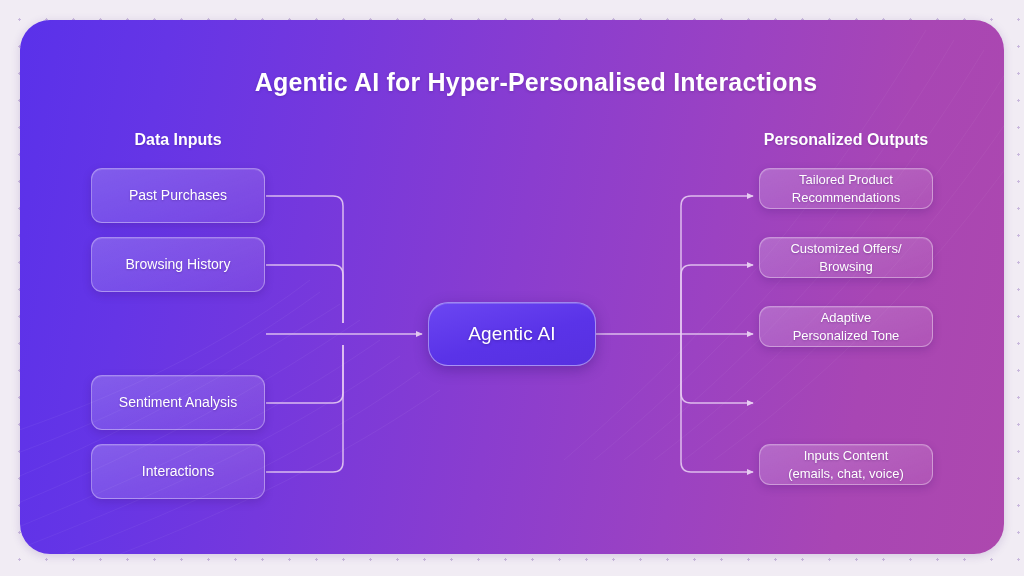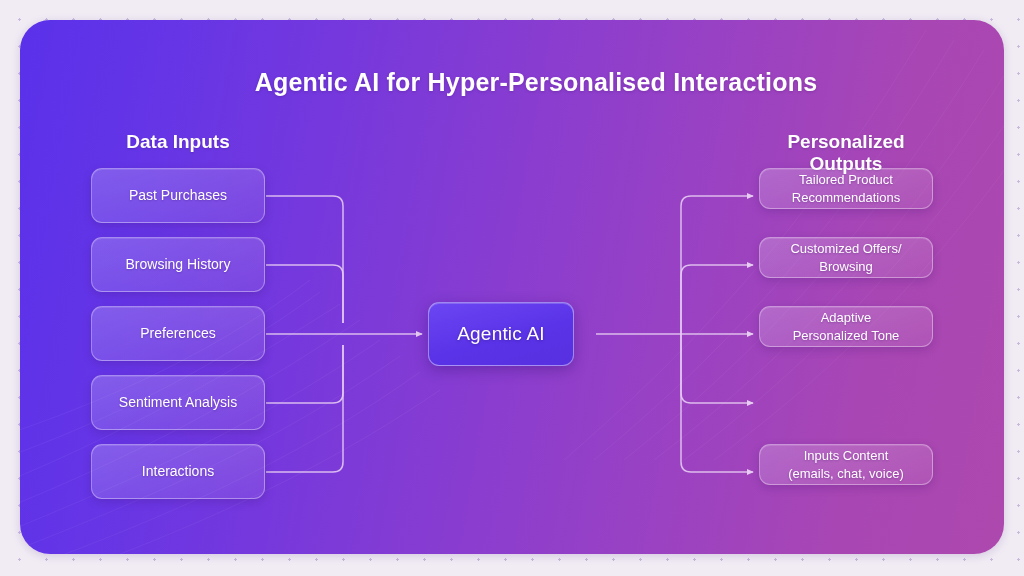--- a/index.html
+++ b/index.html
@@ -63,21 +63,21 @@
     font-weight: bold;
     color: #ffffff;
     letter-spacing: .2px;
     text-shadow: 0 1px 3px rgba(50,10,90,.25);
     margin-left: 48px;
   }
 
   
   .col-heading {
     position: absolute;
-    font-size: 19px;
+    font-size: 16px;
     font-weight: bold;
     color: #ffffff;
     text-align: center;
     text-shadow: 0 1px 2px rgba(50,10,90,.25);
   }
   #heading-inputs  { left: 91px;  top: 131px; width: 174px; }
   #heading-outputs { left: 759px; top: 131px; width: 174px; }
 
   
   .node {
@@ -117,26 +117,26 @@
   .row-1 { top: 237px; }
   .row-2 { top: 306px; }
   .row-3 { top: 375px; }
   .row-4 { top: 444px; }
 
   
   #center-node {
     position: absolute;
     left: 428px;
     top: 302px;
-    width: 146px;
+    width: 168px;
     height: 64px;
     display: flex;
     align-items: center;
     justify-content: center;
-    border-radius: 11px;
+    border-radius: 20px;
     background: linear-gradient(165deg, #6b46f2 0%, #5a33e8 55%, #5730e0 100%);
     border: 1px solid rgba(255,255,255,0.42);
     box-shadow: 0 4px 14px rgba(45,15,105,.34),
                 inset 0 1px 0 rgba(255,255,255,.20);
     color: #ffffff;
     font-size: 19px;
     letter-spacing: .2px;
     text-shadow: 0 1px 3px rgba(40,10,90,.35);
   }
 
@@ -217,23 +217,20 @@
 
   <div class="col-heading" id="heading-inputs">Data Inputs</div>
   <div class="col-heading" id="heading-outputs">Personalized Outputs</div>
 
   <div class="node node-left row-0">
     <span>Past Purchases</span>
   </div>
   <div class="node node-left row-1">
     <span>Browsing History</span>
   </div>
-  <div class="node node-left row-2">
-    <span>Preferences</span>
-  </div>
   <div class="node node-left row-3">
     <span>Sentiment Analysis</span>
   </div>
   <div class="node node-left row-4">
     <span>Interactions</span>
   </div>
 
   <div id="center-node">
     <span>Agentic AI</span>
   </div>

